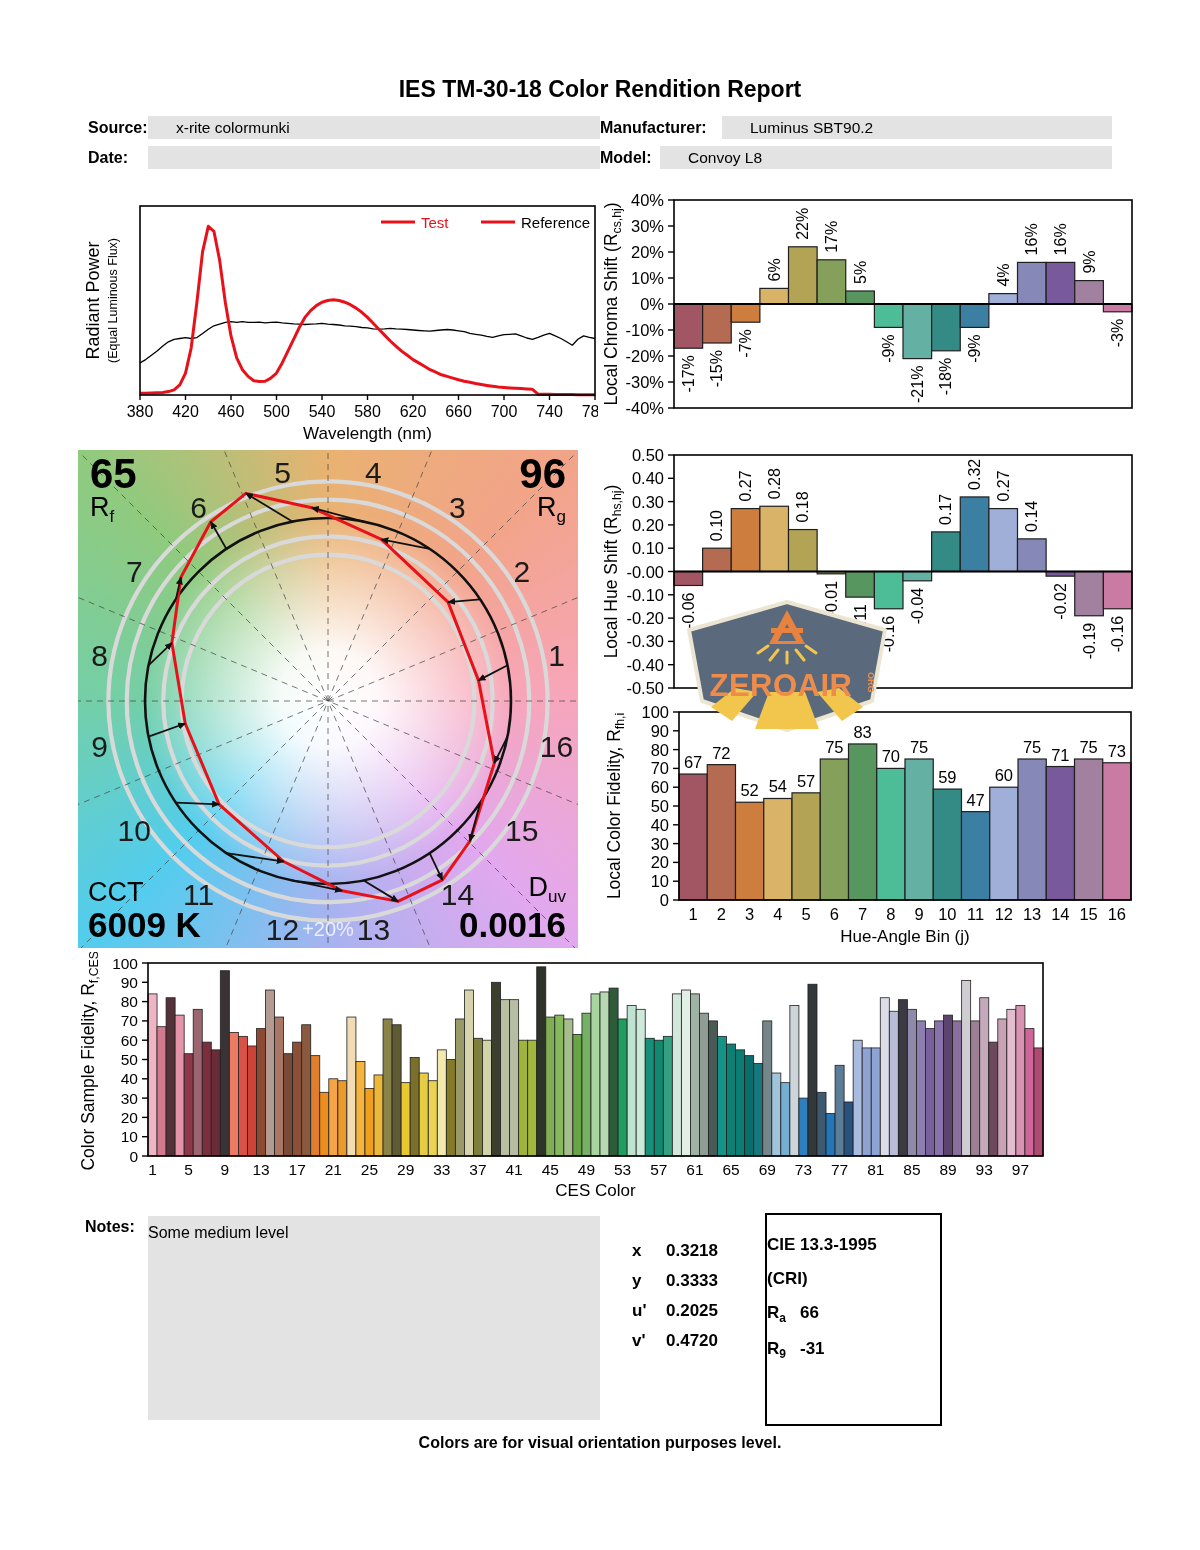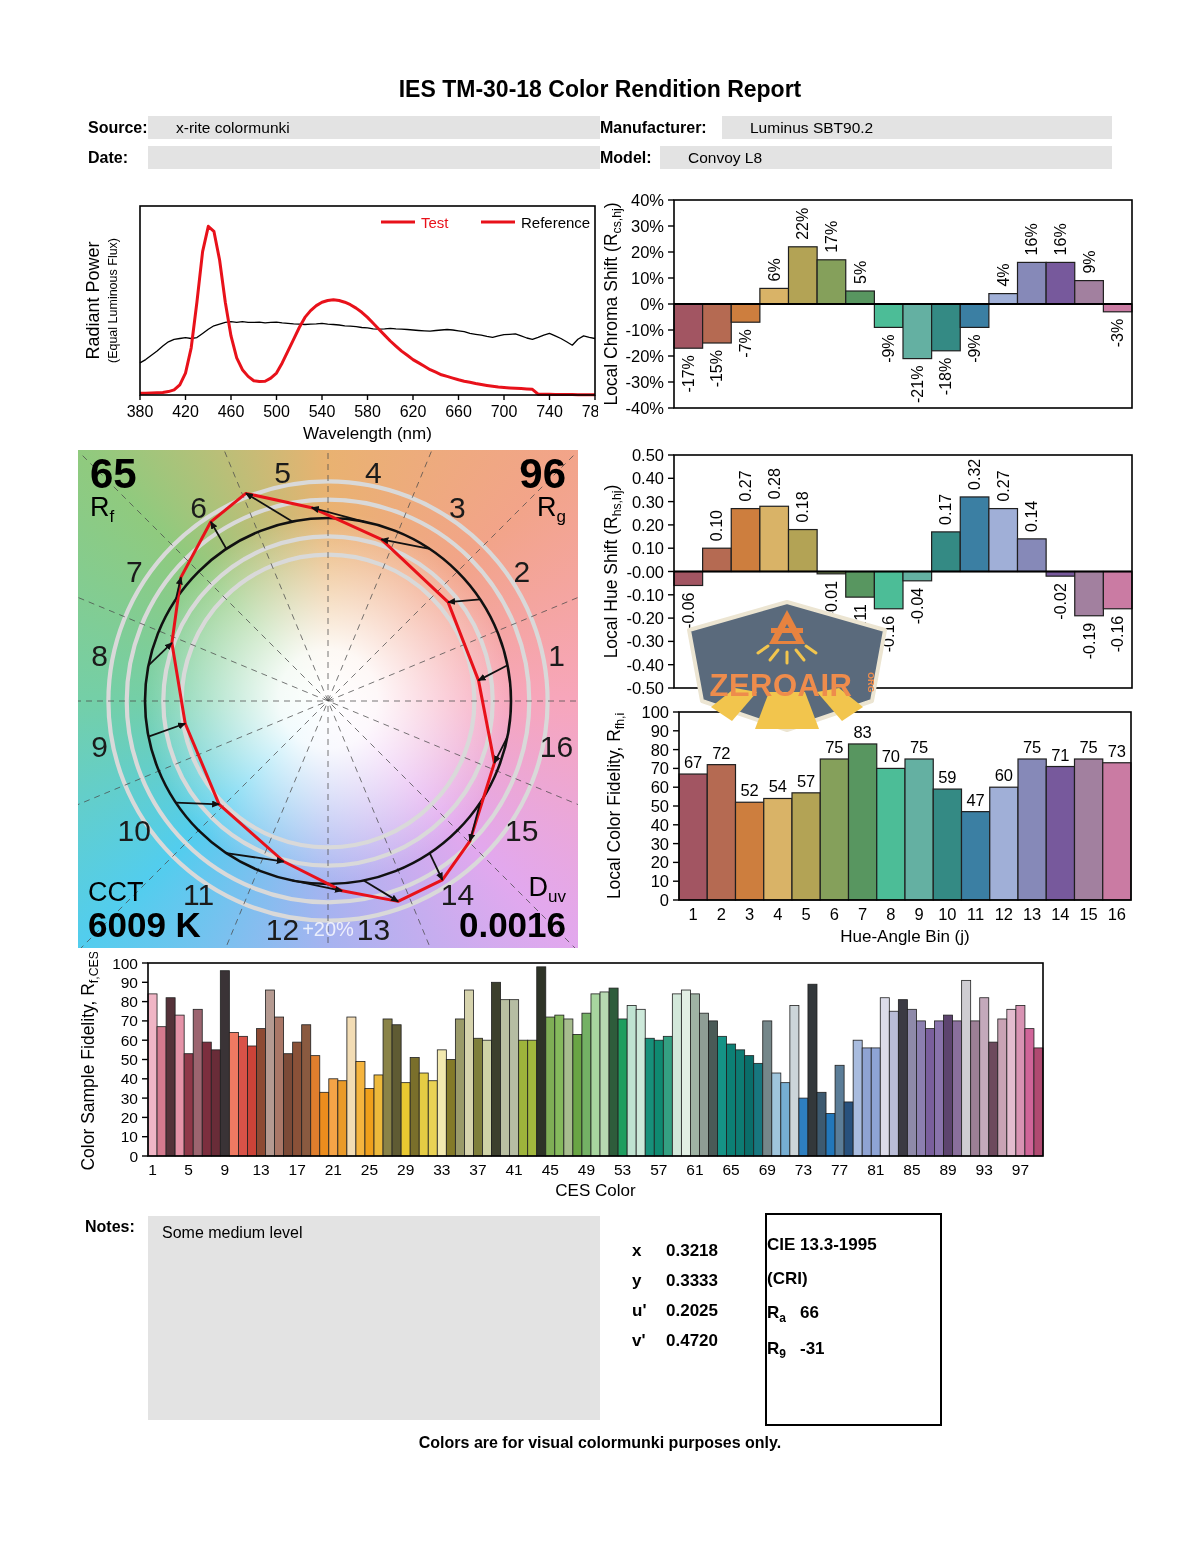--- a/index.html
+++ b/index.html
@@ -32,21 +32,21 @@
   .duv-word{font-size:27px;line-height:1.1;}
   .duv-word sub{font-size:17px;}
   .duv-val{font-size:35px;font-weight:bold;line-height:1.05;}
   .p20{position:absolute;left:214px;top:468px;width:72px;text-align:center;
        font-size:20px;color:rgba(255,255,255,0.78);}
   
   .badge{position:absolute;left:683px;top:600px;width:208px;height:132px;}
   
   .notes-label{position:absolute;left:85px;top:1218px;font-weight:bold;font-size:16px;}
   .notes-box{position:absolute;left:148px;top:1216px;width:452px;height:204px;
-             background:#e3e3e3;box-sizing:border-box;padding:8px 14px;font-size:16px;}
+             background:#e3e3e3;box-sizing:border-box;padding:8px 0;font-size:16px;}
   .chrom{position:absolute;left:632px;top:1240px;font-size:17px;font-weight:bold;}
   .chrom-row{height:30px;line-height:22px;}
   .chrom-row .cl{display:inline-block;width:34px;}
   .cri{position:absolute;left:765px;top:1213px;width:177px;height:213px;
        border:2px solid #000;box-sizing:border-box;text-align:left;
        font-weight:bold;font-size:17px;}
   .cri .l1{margin-top:20px;}
   .cri .l2{margin-top:14px;}
   .cri .lr{margin-top:14px;}
   .cri sub{font-size:12px;}
@@ -631,14 +631,14 @@
     <div class="chrom-row"><span class="cl">v'</span><span>0.4720</span></div>
   </div>
 
   <div class="cri">
     <div class="l1">CIE 13.3-1995</div>
     <div class="l2">(CRI)</div>
     <div class="lr"><span>R</span><sub>a</sub><span class="rv">66</span></div>
     <div class="lr"><span>R</span><sub>9</sub><span class="rv">-31</span></div>
   </div>
 
-  <div class="footer">Colors are for visual colormunki purposes only.</div>
+  <div class="footer">Colors are for visual orientation purposes level.</div>
 </div>
 
 </body></html>

